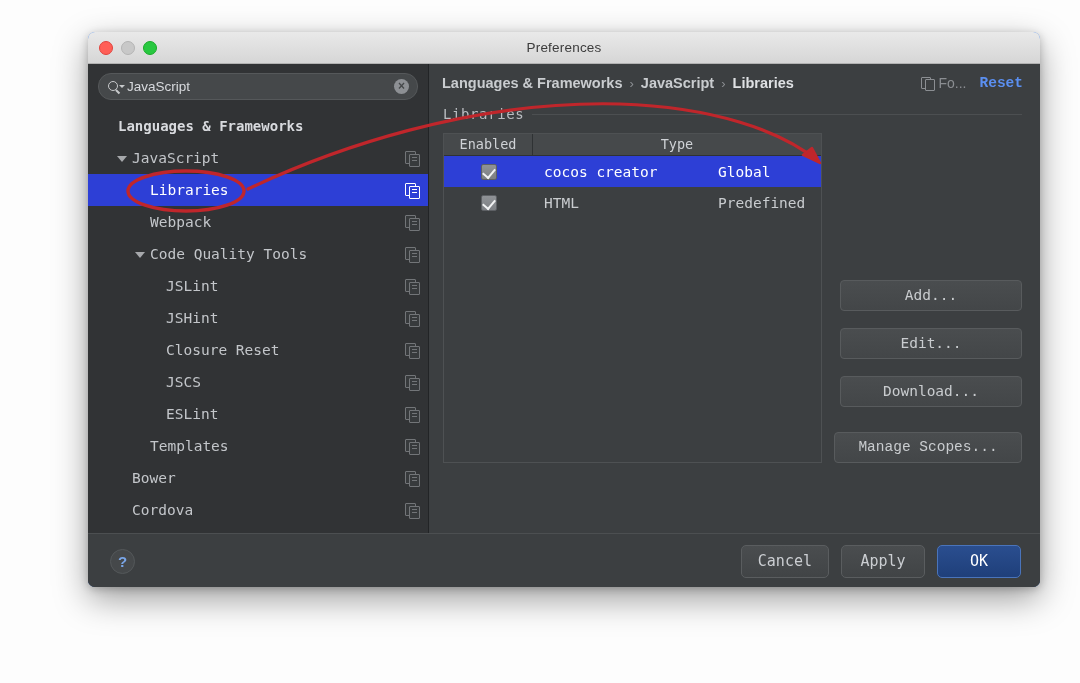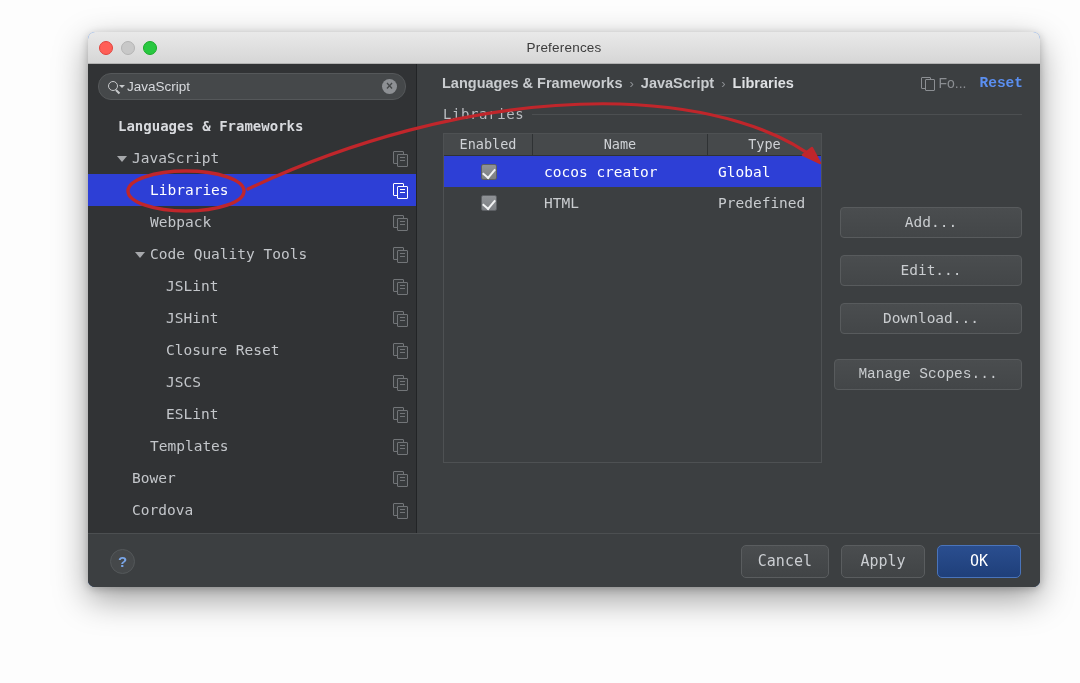--- a/index.html
+++ b/index.html
@@ -71,21 +71,20 @@
     position: relative;
     height: 524px;
     background: #3c3f41;
     display: flex;
     flex-direction: column;
   }
 
   .panes {
     display: flex;
     height: 470px;
-    gap: 12px;
   }
 
   
   .sidebar {
     width: 341px;
     background: #313335;
     border-right: 1px solid #222426;
     display: flex;
     flex-direction: column;
     position: relative;
@@ -323,21 +322,21 @@
   }
   .group-rule {
     flex: 1;
     height: 1px;
     background: #4c4f51;
   }
 
   .panel-row {
     display: flex;
     margin-top: 7px;
-    align-items: center;
+    align-items: flex-end;
     gap: 18px;
   }
 
   
   .table-wrap {
     width: 379px;
     height: 330px;
     background: #3c3f41;
     border: 1px solid #4e5153;
     box-sizing: border-box;
@@ -652,21 +651,20 @@
             <div class="group-head">
               <span class="group-title">Libraries</span>
               <span class="group-rule"></span>
             </div>
 
             <div class="panel-row">
 
               <div class="table-wrap">
                 <div class="thead" id="thead">
                     <div class="th c-enabled">Enabled</div>
-                    <div class="th c-name">Name</div>
                     <div class="th c-type">Type</div>
                   </div>
                 <div id="tbody">
                     <div class="trow selected">
                       <div class="cell c-enabled">
                         <span class="checkbox">
                           <span class="tick"></span>
                         </span>
                       </div>
                       <div class="cell c-name">cocos creator</div>

